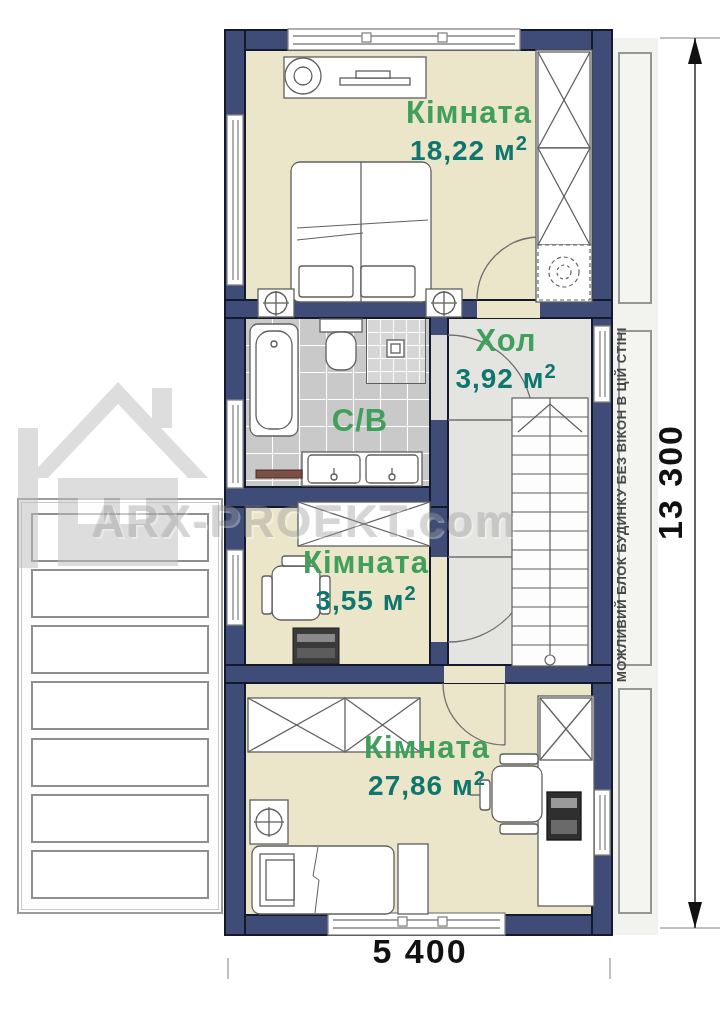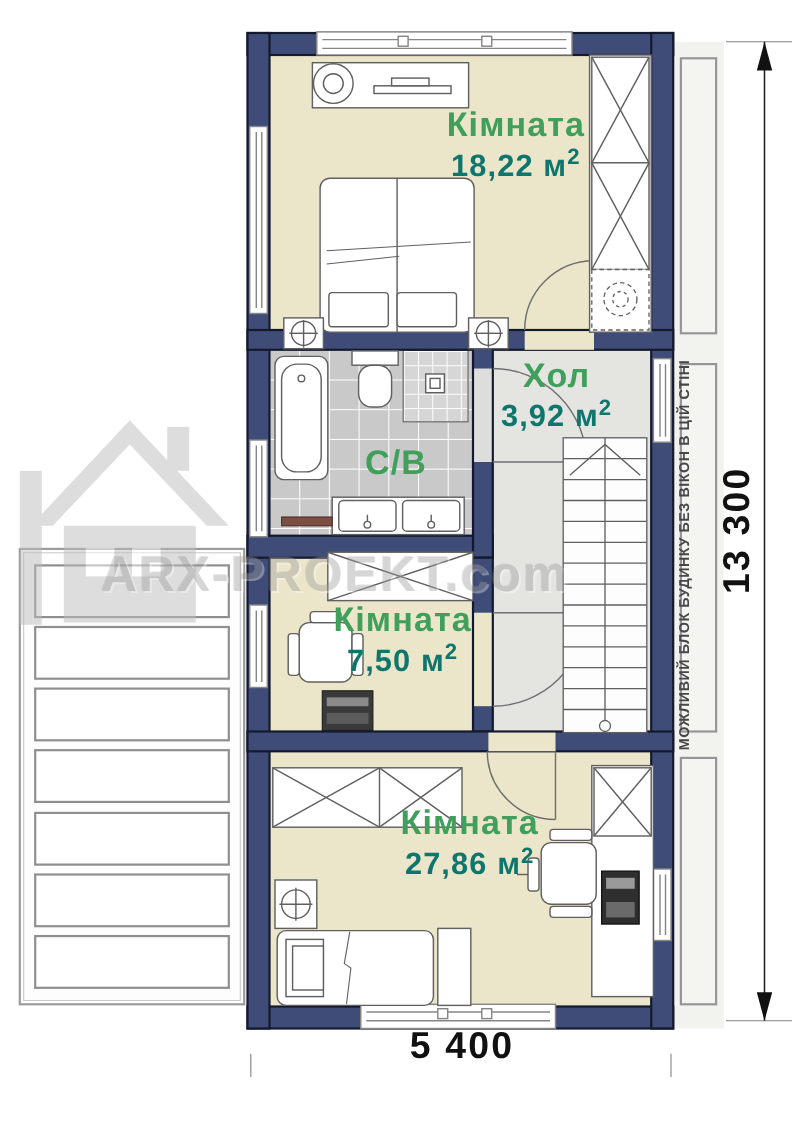--- a/index.html
+++ b/index.html
@@ -312,21 +312,21 @@
   </div>
   <div class="abs room-label" style="left:360px;top:421px;">
     <div class="rname">С/В</div>
   </div>
   <div class="abs room-label" style="left:506px;top:359px;">
     <div class="rname">Хол</div>
     <div class="rarea"><span>3,92 м</span><sup>2</sup></div>
   </div>
   <div class="abs room-label" style="left:366px;top:581px;">
     <div class="rname">Кімната</div>
-    <div class="rarea"><span>7,50 м</span><sup>2</sup></div>
+    <div class="rarea"><span>3,55 м</span><sup>2</sup></div>
   </div>
   <div class="abs room-label" style="left:427px;top:766px;">
     <div class="rname">Кімната</div>
     <div class="rarea"><span>27,86 м</span><sup>2</sup></div>
   </div>
 
   <div class="abs dim-label vert" style="left:670px;top:482px;">13 300</div>
   <div class="abs dim-label" style="left:420px;top:951px;">5 400</div>
 
   <div id="side-note" class="abs" style="left:614px;top:318px;height:374px;width:26px;">МОЖЛИВИЙ БЛОК БУДИНКУ БЕЗ ВІКОН В ЦІЙ СТІНІ</div>

